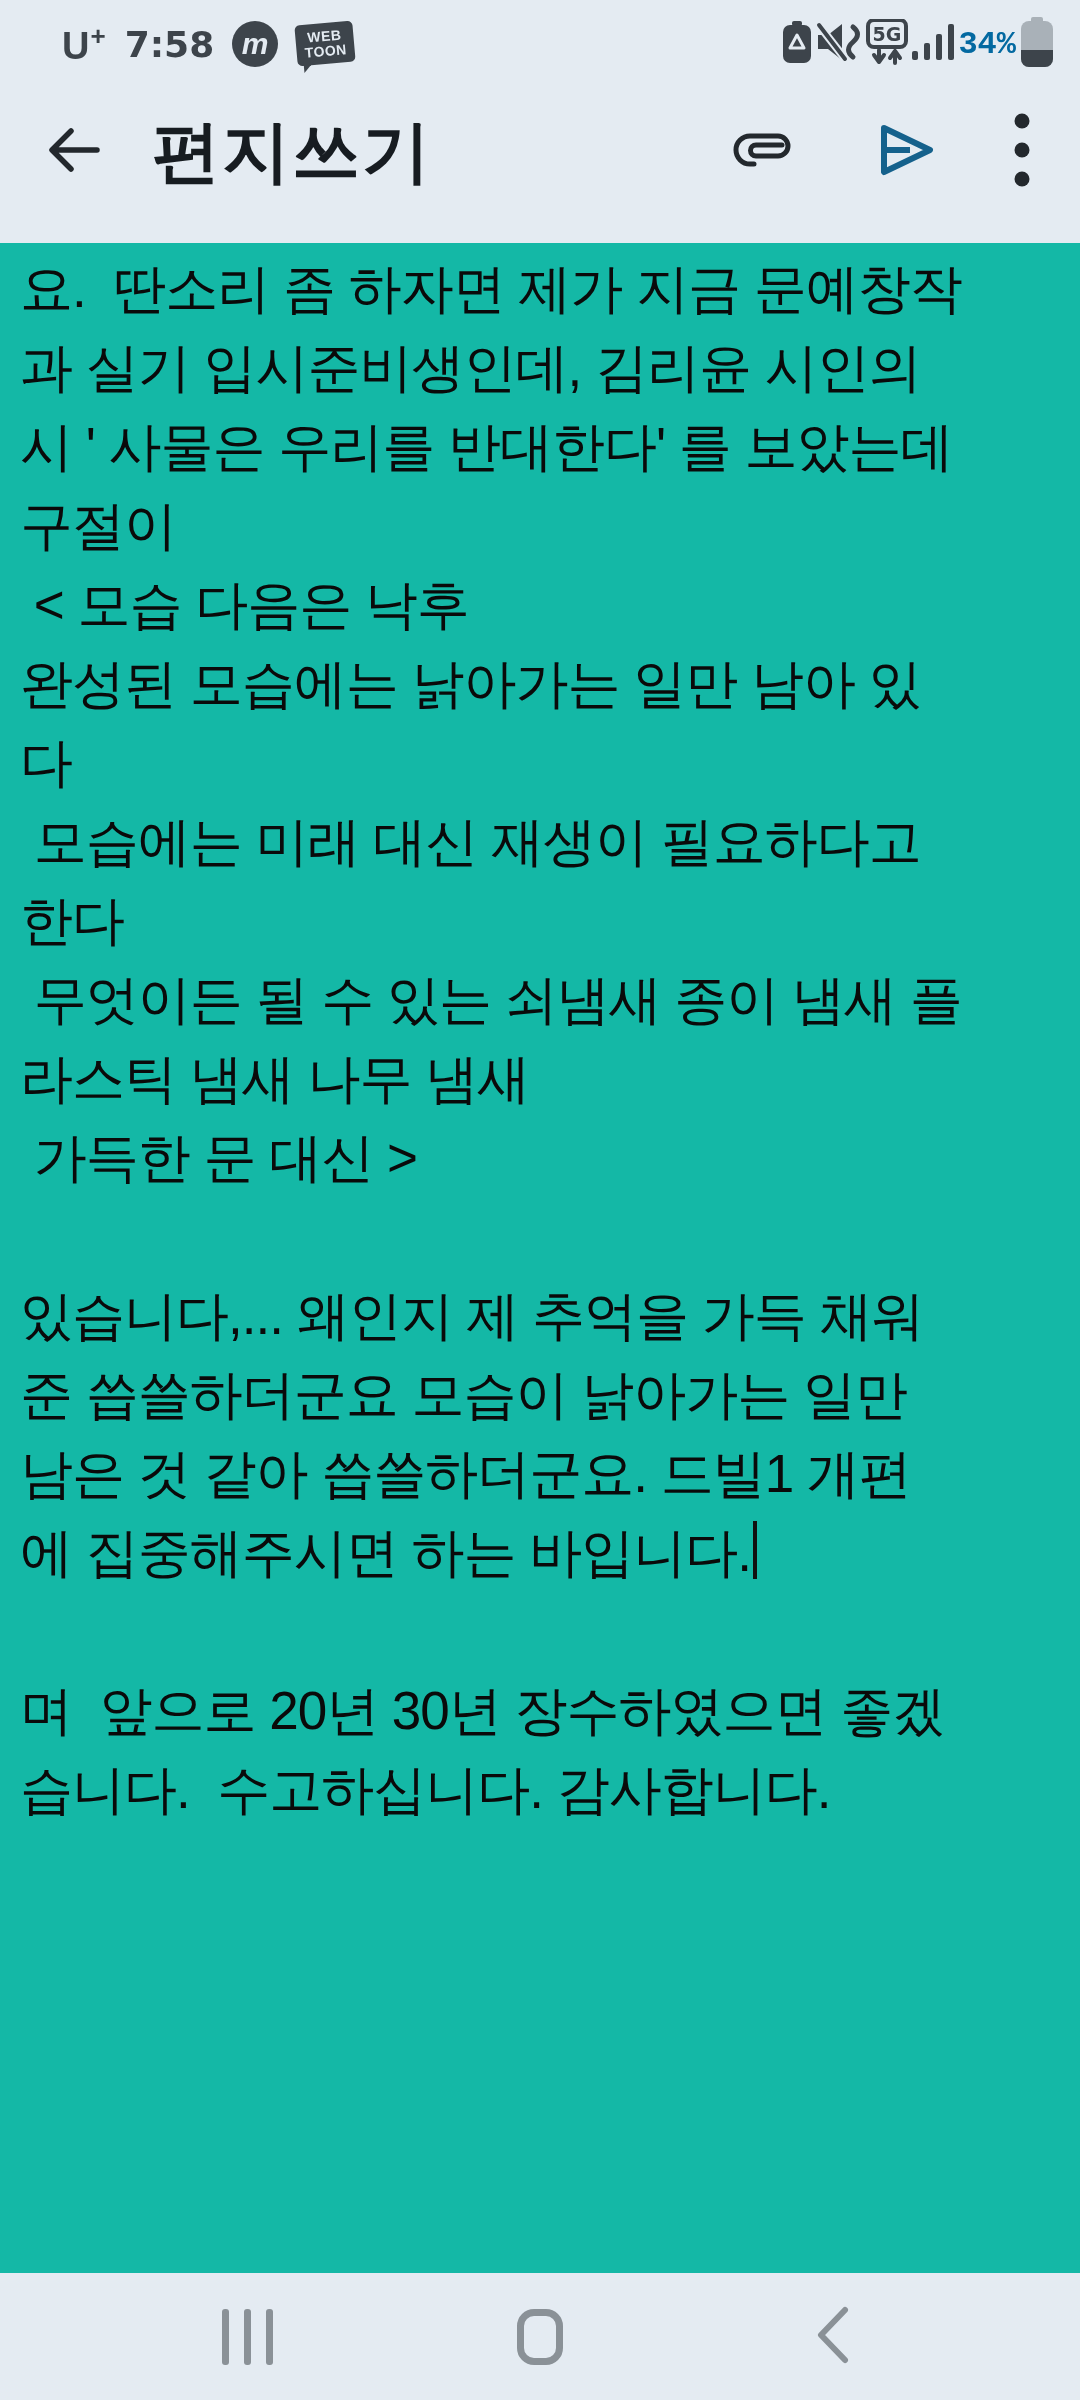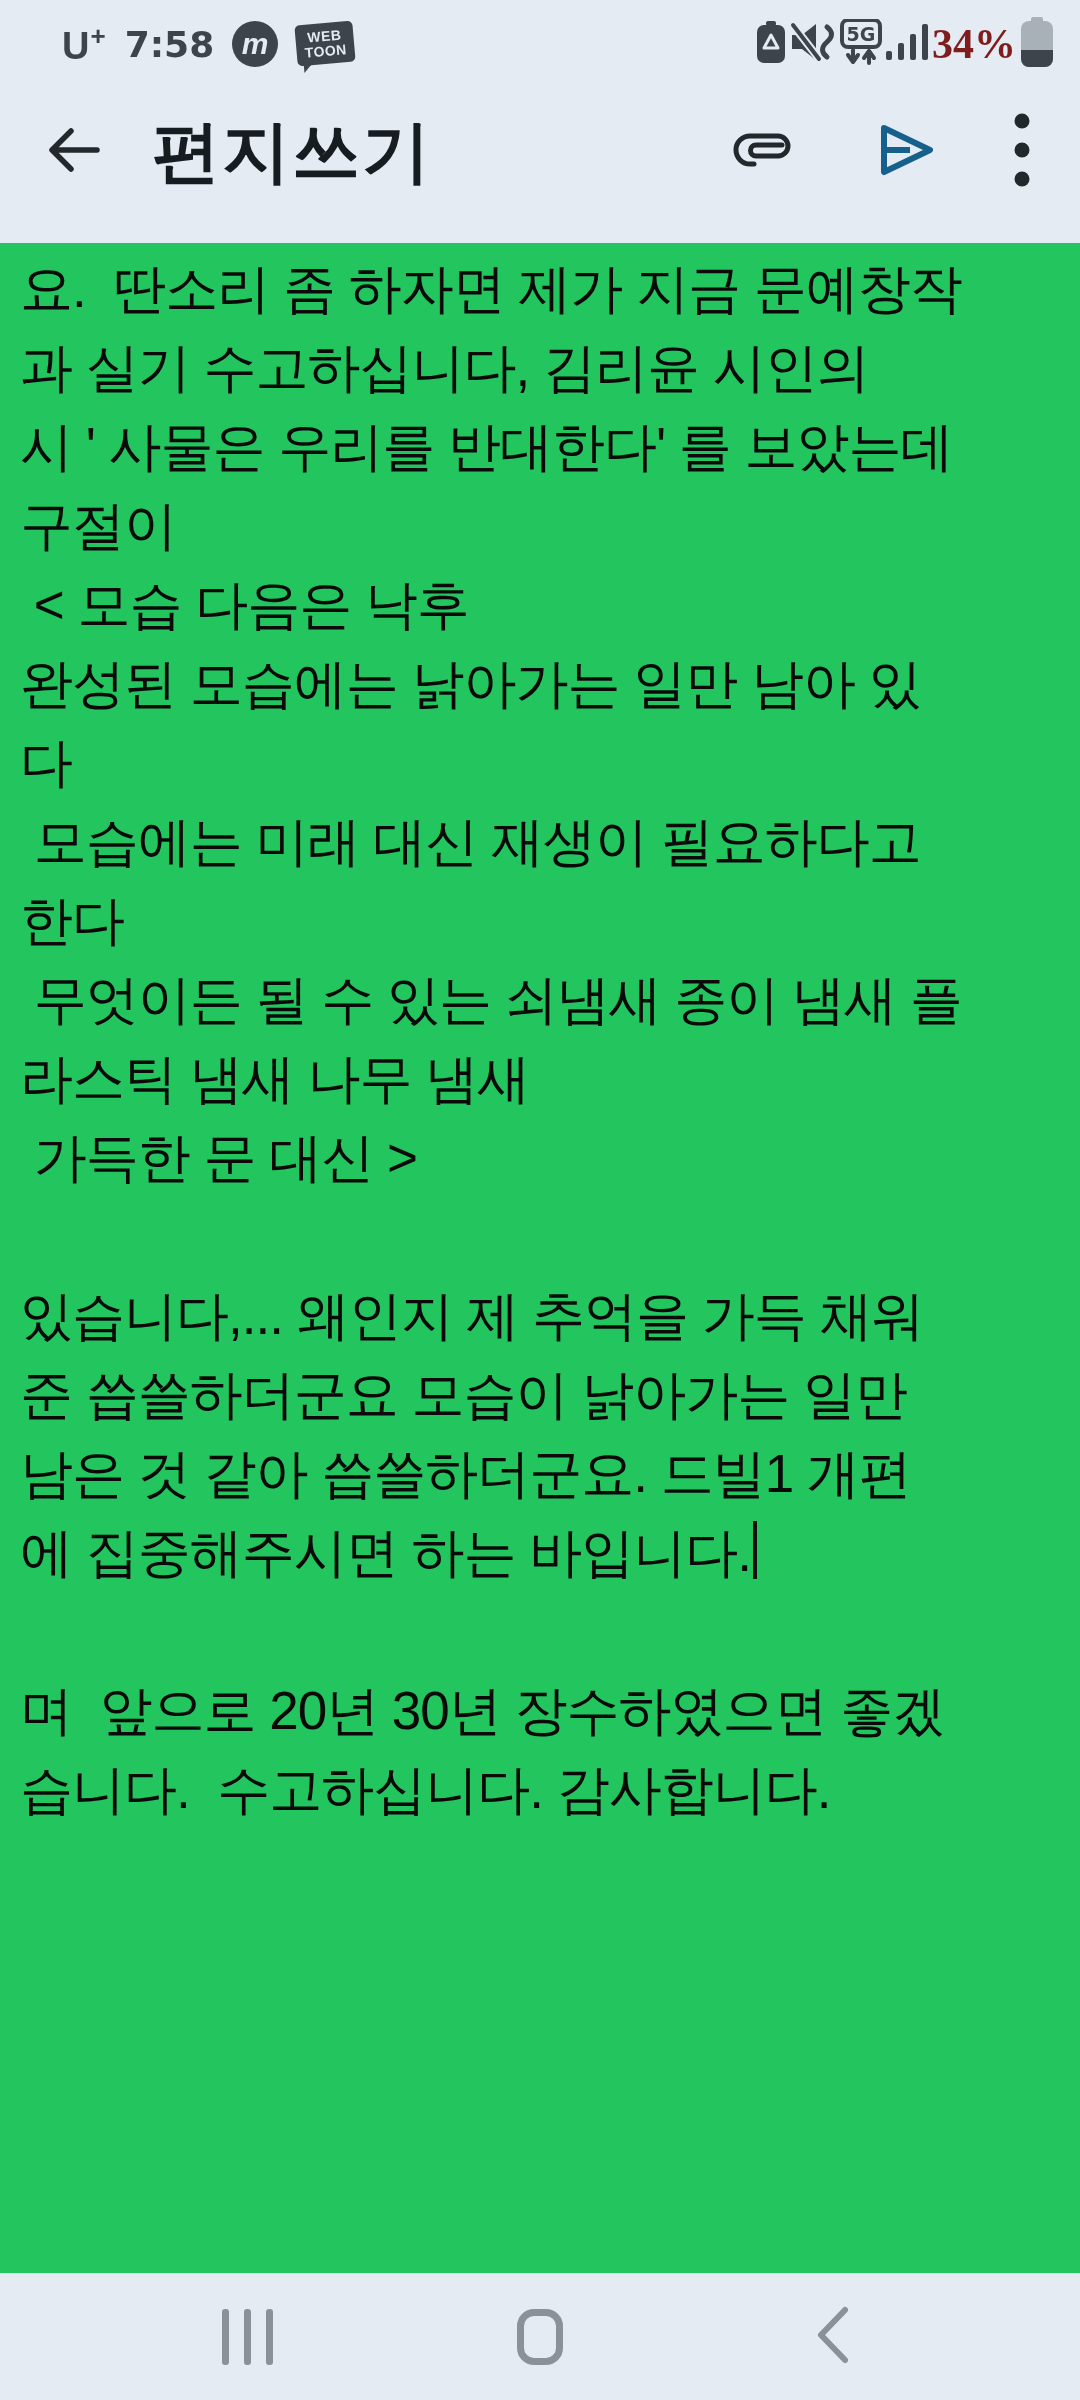--- a/index.html
+++ b/index.html
@@ -18,30 +18,30 @@
   .clock { font-size:36px; font-weight:600; color:#3d444b; font-family:"DejaVu Sans",sans-serif; }
   .m-badge { width:46px; height:46px; border-radius:50%; background:#3d444b; color:#e4ebf2;
              display:flex; align-items:center; justify-content:center;
              font-size:30px; font-weight:800; font-style:italic; }
   .webtoon-badge { position:relative; background:#3d444b; color:#e4ebf2; font-size:14px; font-weight:800;
              line-height:1.05; padding:6px 8px; border-radius:5px; transform:rotate(-5deg);
              text-align:center; letter-spacing:0.5px; }
   .webtoon-badge::after { content:""; position:absolute; left:6px; bottom:-7px;
              border:7px solid transparent; border-top-color:#3d444b; border-left-color:#3d444b; }
   .sb-right { margin-left:auto; display:flex; align-items:center; gap:4px; }
-  .percent { font-size:42px; font-weight:600; color:#7f1d1d; font-family:Liberation Serif, serif; }
+  .percent { font-size:32px; font-weight:600; color:#0369a1; font-family:Liberation Mono, monospace; }
 
   .app-bar { display:flex; align-items:center; height:156px; padding:0 50px 0 42px; }
   .back-btn { width:64px; height:64px; display:flex; align-items:center; justify-content:center; margin-right:46px; }
   .title { font-size:68px; font-weight:600; color:#171c21; letter-spacing:2px; }
   .ab-actions { margin-left:auto; display:flex; align-items:center; gap:78px; }
   .ab-btn { display:flex; align-items:center; justify-content:center; }
 
   
-  .compose { position:absolute; top:243px; left:0; right:0; bottom:127px; background:#22c55e;
+  .compose { position:absolute; top:243px; left:0; right:0; bottom:127px; background:#14b8a6;
              padding:6px 12px 0 20px; cursor:text; }
   .line { font-size:53px; line-height:79px; min-height:79px; color:#0a0a0a;
           white-space:pre-wrap; letter-spacing:-1px; }
   .cursor { display:inline-block; width:4px; height:58px; background:#111;
             vertical-align:-8px; margin-left:2px; }
 
   
   .nav-bar { position:absolute; left:0; right:0; bottom:0; height:127px; background:#e4ebf2;
              display:flex; align-items:center; justify-content:space-between; padding:0 212px; }
   .nav-btn { display:flex; align-items:center; justify-content:center; width:70px; height:70px; }
@@ -149,21 +149,21 @@
             </svg>
           </span>
         </div>
       </div>
     </div>
   </div>
 
   <div class="compose">
     <div id="lines">
         <div class="line">요.  딴소리 좀 하자면 제가 지금 문예창작</div>
-        <div class="line">과 실기 수고하십니다, 김리윤 시인의</div>
+        <div class="line">과 실기 입시준비생인데, 김리윤 시인의</div>
         <div class="line">시 ' 사물은 우리를 반대한다' 를 보았는데</div>
         <div class="line">구절이</div>
         <div class="line"> &lt; 모습 다음은 낙후</div>
         <div class="line">완성된 모습에는 낡아가는 일만 남아 있</div>
         <div class="line">다</div>
         <div class="line"> 모습에는 미래 대신 재생이 필요하다고</div>
         <div class="line">한다</div>
         <div class="line"> 무엇이든 될 수 있는 쇠냄새 종이 냄새 플</div>
         <div class="line">라스틱 냄새 나무 냄새</div>
         <div class="line"> 가득한 문 대신 &gt;</div>

